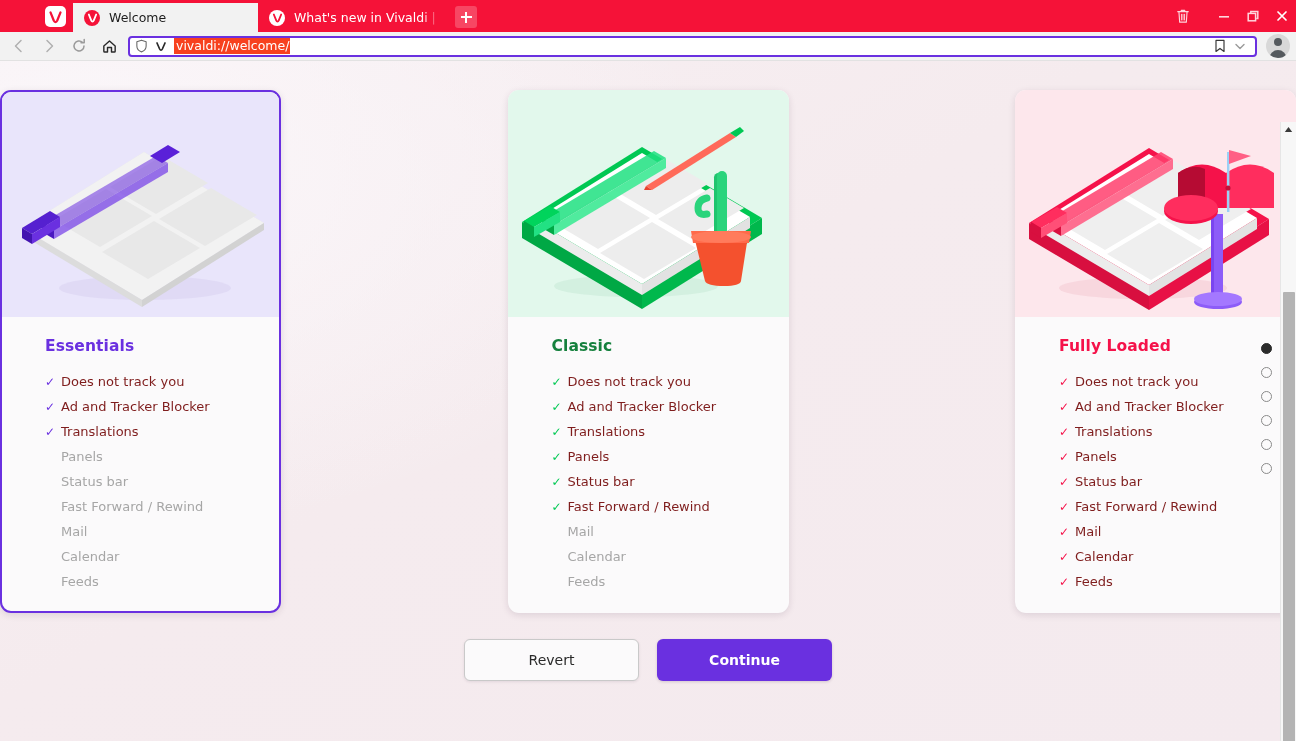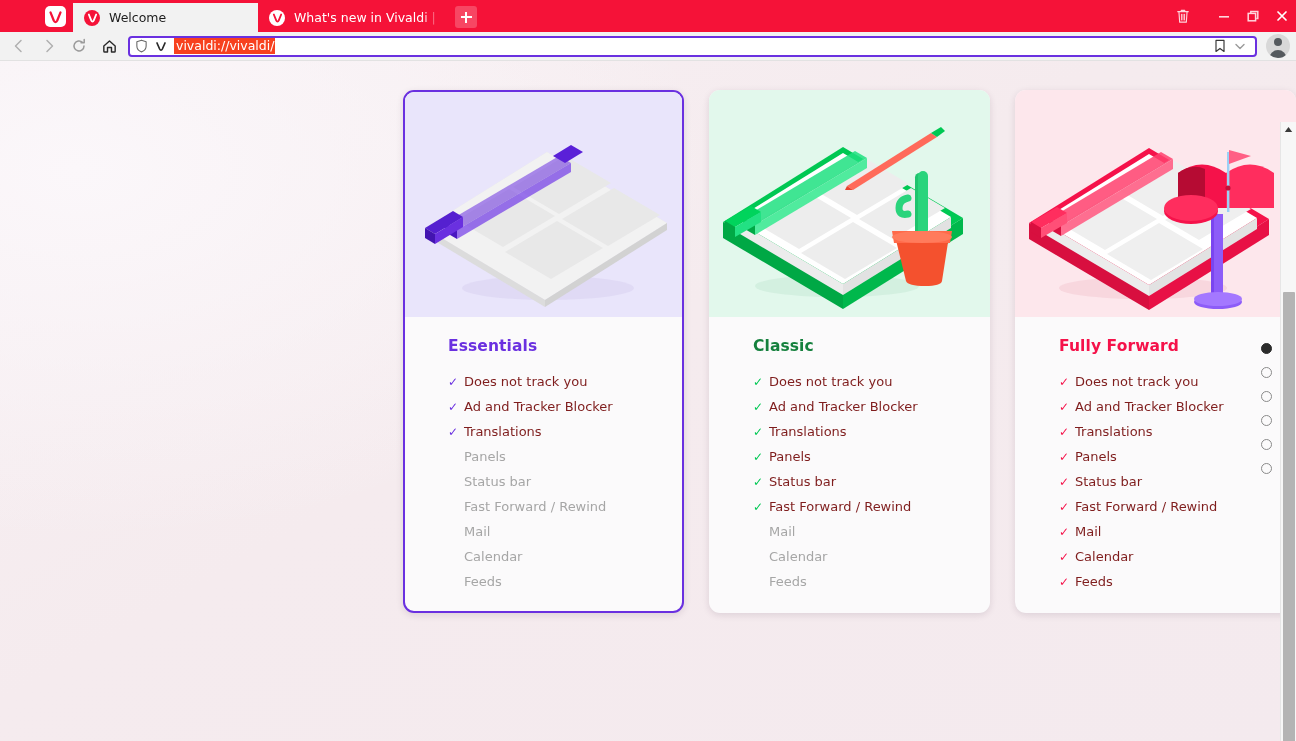--- a/index.html
+++ b/index.html
@@ -155,21 +155,21 @@
     position: relative;
     width: 1296px; height: 680px;
     background:
       radial-gradient(1100px 640px at 6% 16%, #fbf7fa 0%, rgba(251,247,250,0) 58%),
       linear-gradient(150deg, #f7f0f3 0%, #f5ebee 45%, #f4eaee 100%);
     overflow: hidden;
   }
   .cards {
     position: absolute;
     left: 0; right: 0; top: 0;
-    display: flex; justify-content: flex-end;
+    display: flex; justify-content: space-between;
     gap: 25px;
     padding-top: 29px;
   }
   .card {
     width: 281px;
     background: #fbfafb;
     border-radius: 11px;
     box-shadow: 0 2px 7px rgba(60,30,60,0.13);
     overflow: hidden;
     display: flex; flex-direction: column;
@@ -342,21 +342,21 @@
     <span class="shield-ic">
       <svg width="13" height="14" viewBox="0 0 14 15">
         <path d="M7 1.2l5 1.8v4.6c0 3.2-2.3 5.4-5 6.2-2.7-.8-5-3-5-6.2V3z" fill="none" stroke="#6b6b6b" stroke-width="1.2" stroke-linejoin="round"></path>
       </svg>
     </span>
     <span class="vmark-ic">
       <svg width="12" height="12" viewBox="0 0 24 24">
         <path d="M4 6 L9.3 18 Q10.4 20.3 12 20.3 Q13.6 20.3 14.7 18 L20 6" fill="none" stroke="#2a2a2a" stroke-width="3.4" stroke-linecap="round" stroke-linejoin="round"></path>
       </svg>
     </span>
-    <span class="url-text" title="Search or enter an address">vivaldi://vivaldi/</span>
+    <span class="url-text" title="Search or enter an address">vivaldi://welcome/</span>
 
     <span class="url-right">
       <span style="display:flex;padding:0 4px;">
         <svg width="12" height="14" viewBox="0 0 12 14">
           <path d="M2 1.4h8v11L6 9.4l-4 3z" fill="none" stroke="#3a3a3a" stroke-width="1.2" stroke-linejoin="round"></path>
         </svg>
       </span>
       <span style="display:flex;padding:0 6px 0 3px;">
         <svg width="10" height="7" viewBox="0 0 10 7">
           <path d="M1 1.6L5 5.4l4-3.8" fill="none" stroke="#9a9a9a" stroke-width="1.4" stroke-linecap="round" stroke-linejoin="round"></path>
@@ -542,21 +542,21 @@
           <path d="M163 118 L163 83 Q177 73 190 79 L190 114 Z" fill="#b60b33"></path>
           <path d="M211 83 Q235 66 259 83 L259 118 L211 118 Z" fill="#ff2d5e"></path>
           <ellipse cx="176" cy="121" rx="27" ry="13" fill="#f5124a"></ellipse>
           <ellipse cx="176" cy="118" rx="27" ry="13" fill="#ff2d5e"></ellipse>
           <rect x="212" y="62" width="2.4" height="60" fill="#9ad0f5"></rect>
           <path d="M214 60 L236 66 L214 74 Z" fill="#ff5f85"></path>
           <circle cx="213" cy="98" r="2.6" fill="#c40e39"></circle>
         </svg>
       </div>
       <div class="card-body">
-        <div class="card-title" style="color:#f5124a;">Fully Forward</div>
+        <div class="card-title" style="color:#f5124a;">Fully Loaded</div>
         <div class="feat-list">
             <div class="feat on">
               <span class="ck" style="color: rgb(245, 18, 74);">✓</span>
               <span class="lbl">Does not track you</span>
             </div>
             <div class="feat on">
               <span class="ck" style="color: rgb(245, 18, 74);">✓</span>
               <span class="lbl">Ad and Tracker Blocker</span>
             </div>
             <div class="feat on">
@@ -594,20 +594,24 @@
 
   <div class="dots">
       <div class="dot active"></div>
       <div class="dot"></div>
       <div class="dot"></div>
       <div class="dot"></div>
       <div class="dot"></div>
       <div class="dot"></div>
     </div>
 
+  <div class="actions">
+    <div class="btn secondary">Revert</div>
+    <div class="btn primary">Continue</div>
+  </div>
 
   <div class="scrollbar">
     <div class="sb-arrow up">
       <svg width="9" height="7" viewBox="0 0 9 7">
           <path d="M4.5 1 L8.2 6 L.8 6 Z" fill="#3a3a3a"></path>
         </svg>
     </div>
     <div class="sb-thumb"></div>
 
   </div>

